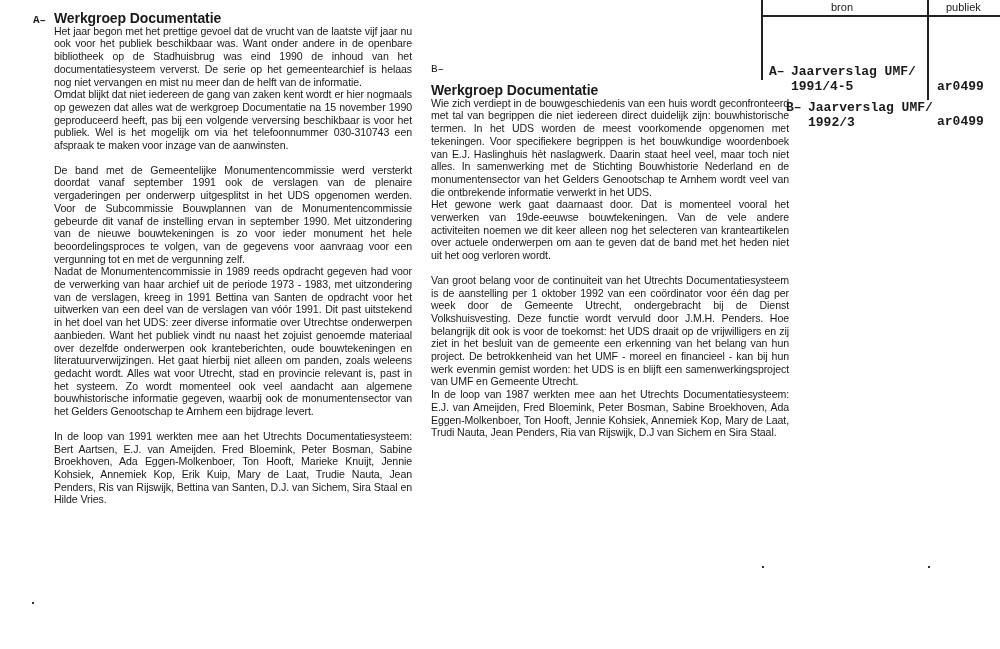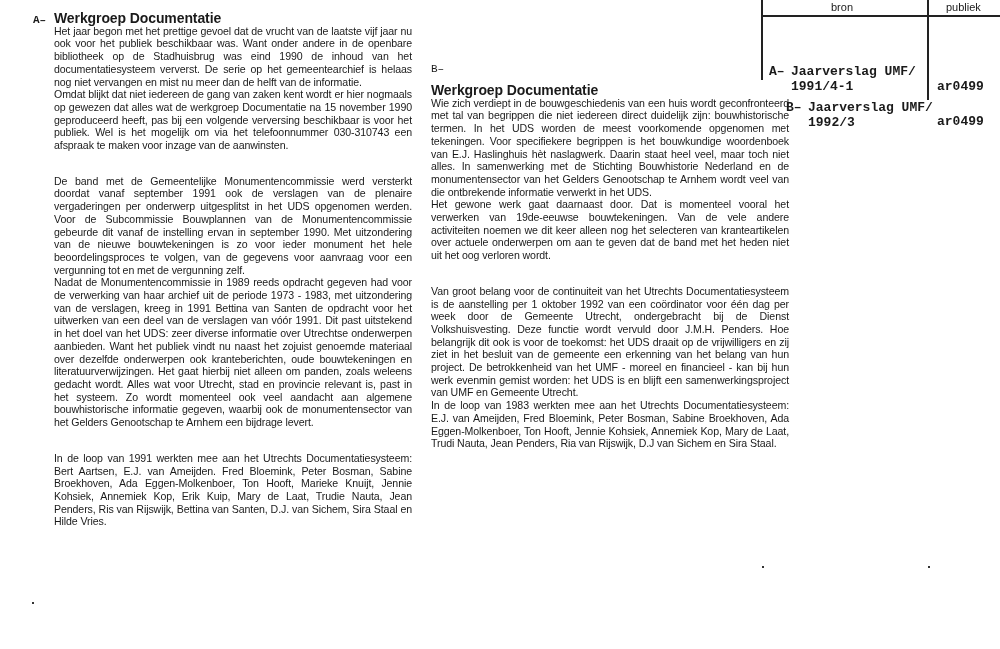--- a/index.html
+++ b/index.html
@@ -1,21 +1,21 @@
 <!DOCTYPE html>
 <html><head>
 <meta charset="utf-8">
 <style>
   html, body { margin: 0; padding: 0; background: #ffffff; }
   body { width: 1000px; height: 649px; position: relative; overflow: hidden; color: #1a1a1a; }
   .col { position: absolute; font-family: "Liberation Sans", sans-serif; font-size: 10.6px; line-height: 12.7px; text-align: justify; letter-spacing: -0.1px; }
   .colA { left: 54px; top: 12px; width: 358px; }
   .colB { left: 431px; top: 84px; width: 358px; }
   .col p { margin: 0; }
-  .col .gap { margin-top: 23px; }
+  .col .gap { margin-top: 12px; }
   .heading { font-weight: bold; font-size: 14px; display: block; }
   .marker { position: absolute; font-family: "Liberation Mono", monospace; font-size: 11px; font-weight: bold; }
   .markerA { left: 33px; top: 14px; }
   .markerB { left: 431px; top: 63px; font-weight: normal; }
   .tbl { position: absolute; left: 761px; top: 0; width: 239px; height: 100px; font-family: "Liberation Mono", monospace; }
   .vline { position: absolute; background: #222; width: 1.5px; }
   .hline { position: absolute; background: #222; height: 1.5px; }
   .th { position: absolute; font-family: "Liberation Sans", sans-serif; font-size: 11px; top: 1px; }
   .cell { position: absolute; font-size: 13px; line-height: 15px; font-weight: bold; margin-top: 42px; }
   .cell .pre { display: inline-block; width: 22px; }
@@ -34,33 +34,33 @@
   <p class="gap">De band met de Gemeentelijke Monumentencommissie werd versterkt doordat vanaf september 1991 ook de verslagen van de plenaire vergaderingen per onderwerp uitgesplitst in het UDS opgenomen werden. Voor de Subcommissie Bouwplannen van de Monumentencommissie gebeurde dit vanaf de instelling ervan in september 1990. Met uitzondering van de nieuwe bouwtekeningen is zo voor ieder monument het hele beoordelingsproces te volgen, van de gegevens voor aanvraag voor een vergunning tot en met de vergunning zelf.</p>
   <p>Nadat de Monumentencommissie in 1989 reeds opdracht gegeven had voor de verwerking van haar archief uit de periode 1973 - 1983, met uitzondering van de verslagen, kreeg in 1991 Bettina van Santen de opdracht voor het uitwerken van een deel van de verslagen van vóór 1991. Dit past uitstekend in het doel van het UDS: zeer diverse informatie over Utrechtse onderwerpen aanbieden. Want het publiek vindt nu naast het zojuist genoemde materiaal over dezelfde onderwerpen ook kranteberichten, oude bouwtekeningen en literatuurverwijzingen. Het gaat hierbij niet alleen om panden, zoals weleens gedacht wordt. Alles wat voor Utrecht, stad en provincie relevant is, past in het systeem. Zo wordt momenteel ook veel aandacht aan algemene bouwhistorische informatie gegeven, waarbij ook de monumentensector van het Gelders Genootschap te Arnhem een bijdrage levert.</p>
   <p class="gap">In de loop van 1991 werkten mee aan het Utrechts Documentatiesysteem: Bert Aartsen, E.J. van Ameijden. Fred Bloemink, Peter Bosman, Sabine Broekhoven, Ada Eggen-Molkenboer, Ton Hooft, Marieke Knuijt, Jennie Kohsiek, Annemiek Kop, Erik Kuip, Mary de Laat, Trudie Nauta, Jean Penders, Ris van Rijswijk, Bettina van Santen, D.J. van Sichem, Sira Staal en Hilde Vries.</p>
 </div>
 
 <div class="col colB">
   <span class="heading">Werkgroep Documentatie</span>
   <p>Wie zich verdiept in de bouwgeschiedenis van een huis wordt geconfronteerd met tal van begrippen die niet iedereen direct duidelijk zijn: bouwhistorische termen. In het UDS worden de meest voorkomende opgenomen met tekeningen. Voor specifiekere begrippen is het bouwkundige woordenboek van E.J. Haslinghuis hèt naslagwerk. Daarin staat heel veel, maar toch niet alles. In samenwerking met de Stichting Bouwhistorie Nederland en de monumentensector van het Gelders Genootschap te Arnhem wordt veel van die ontbrekende informatie verwerkt in het UDS.</p>
   <p>Het gewone werk gaat daarnaast door. Dat is momenteel vooral het verwerken van 19de-eeuwse bouwtekeningen. Van de vele andere activiteiten noemen we dit keer alleen nog het selecteren van kranteartikelen over actuele onderwerpen om aan te geven dat de band met het heden niet uit het oog verloren wordt.</p>
   <p class="gap">Van groot belang voor de continuiteit van het Utrechts Documentatiesysteem is de aanstelling per 1 oktober 1992 van een coördinator voor één dag per week door de Gemeente Utrecht, ondergebracht bij de Dienst Volkshuisvesting. Deze functie wordt vervuld door J.M.H. Penders. Hoe belangrijk dit ook is voor de toekomst: het UDS draait op de vrijwilligers en zij ziet in het besluit van de gemeente een erkenning van het belang van hun project. De betrokkenheid van het UMF - moreel en financieel - kan bij hun werk evenmin gemist worden: het UDS is en blijft een samenwerkingsproject van UMF en Gemeente Utrecht.</p>
-  <p>In de loop van 1983 werkten mee aan het Utrechts Documentatiesysteem: E.J. van Ameijden, Fred Bloemink, Peter Bosman, Sabine Broekhoven, Ada Eggen-Molkenboer, Ton Hooft, Jennie Kohsiek, Annemiek Kop, Mary de Laat, Trudi Nauta, Jean Penders, Ria van Rijswijk, D.J van Sichem en Sira Staal.</p>
+  <p>In de loop van 1987 werkten mee aan het Utrechts Documentatiesysteem: E.J. van Ameijden, Fred Bloemink, Peter Bosman, Sabine Broekhoven, Ada Eggen-Molkenboer, Ton Hooft, Jennie Kohsiek, Annemiek Kop, Mary de Laat, Trudi Nauta, Jean Penders, Ria van Rijswijk, D.J van Sichem en Sira Staal.</p>
 </div>
 
 <div class="tbl">
   <div class="vline" style="left:0; top:0; height:80px;"></div>
   <div class="vline" style="left:166px; top:0; height:100px;"></div>
   <div class="hline" style="left:0; top:15px; width:239px;"></div>
   <div class="th" style="left:70px;">bron</div>
   <div class="th" style="left:185px;">publiek</div>
 
   <div class="cell" style="left:8px; top:22px;">
     <span class="pre">A–</span><span>Jaarverslag UMF/</span><br>
-    <span class="pre"></span><span>1991/4-1</span>
+    <span class="pre"></span><span>1991/4-5</span>
   </div>
   <div class="cell" style="left:176px; top:37px;">ar0499</div>
 
   <div class="cell" style="left:25px; top:58px;">
     <span class="pre">B–</span><span>Jaarverslag UMF/</span><br>
     <span class="pre"></span><span>1992/3</span>
   </div>
   <div class="cell" style="left:176px; top:72px;">ar0499</div>
 </div>
 

